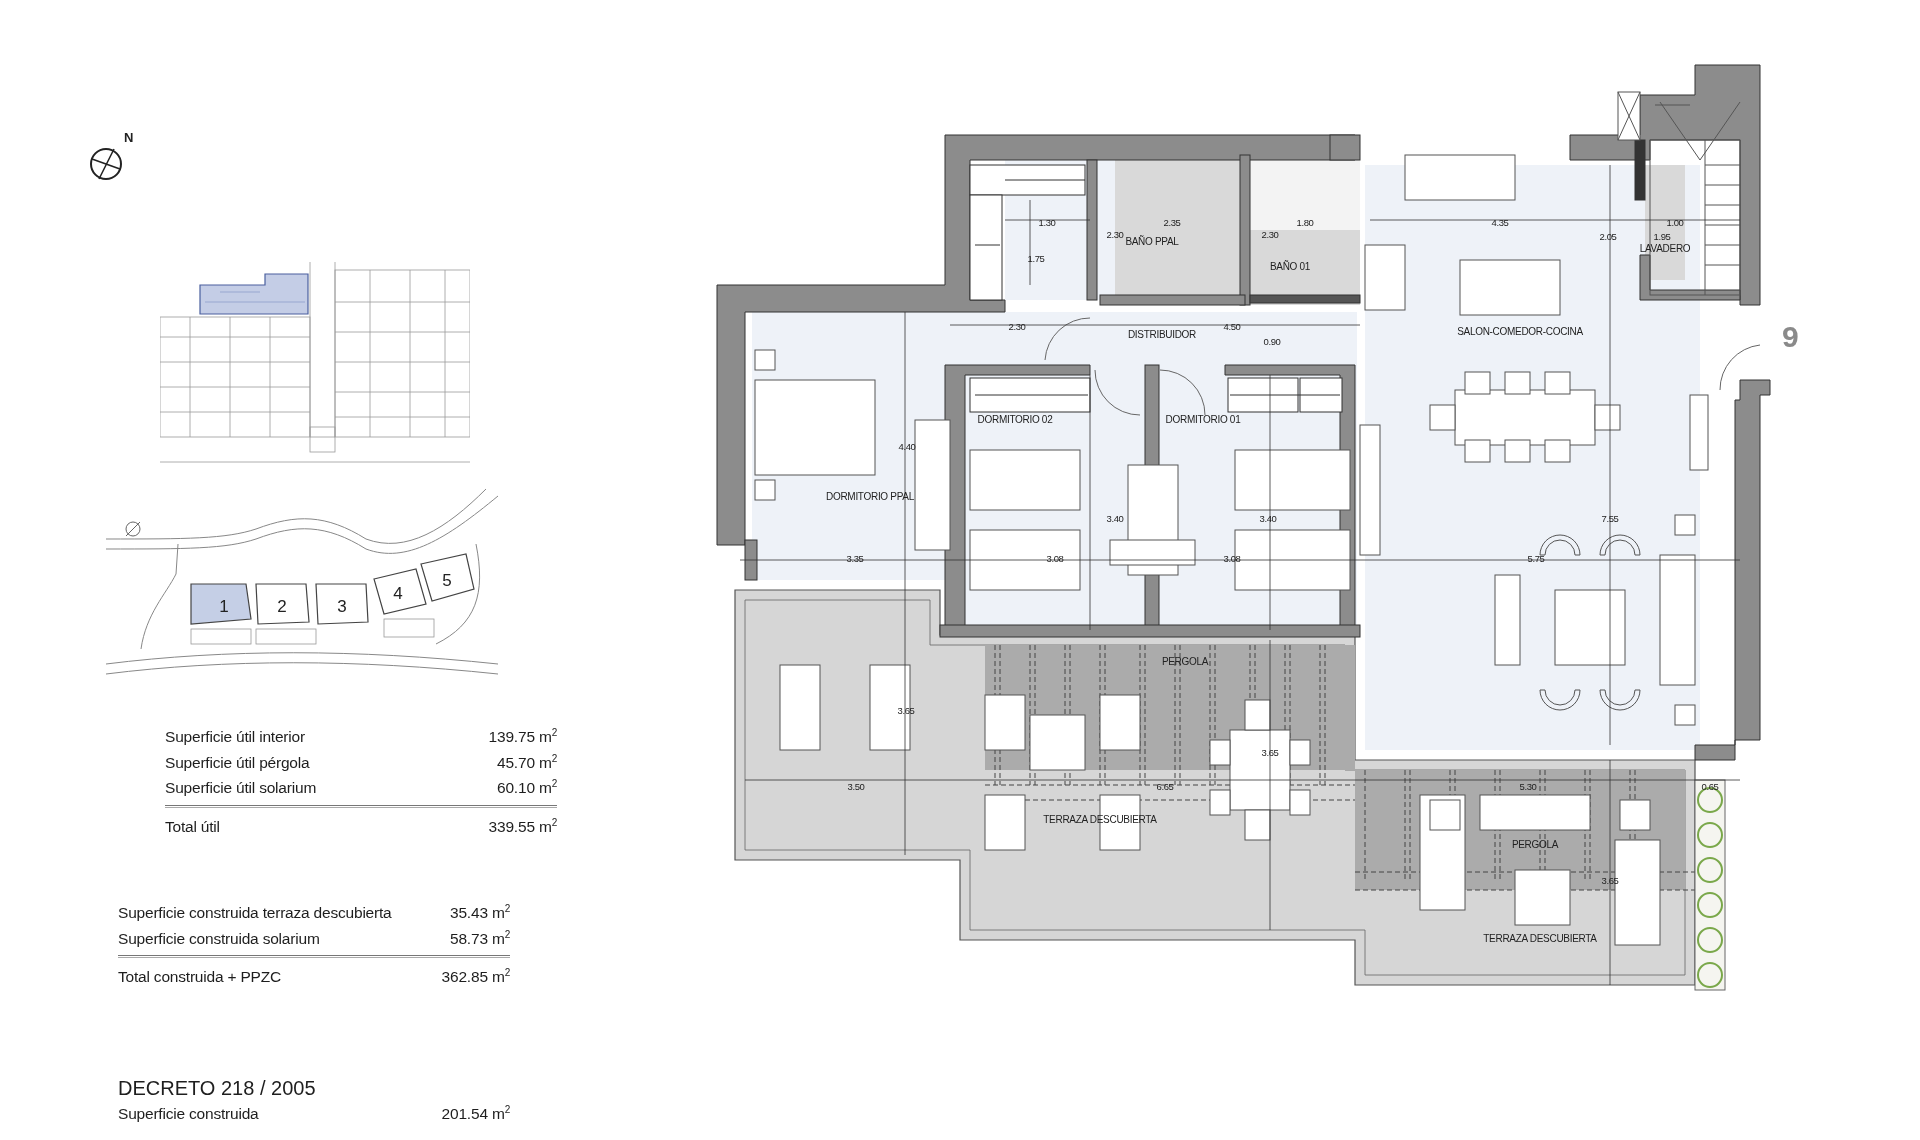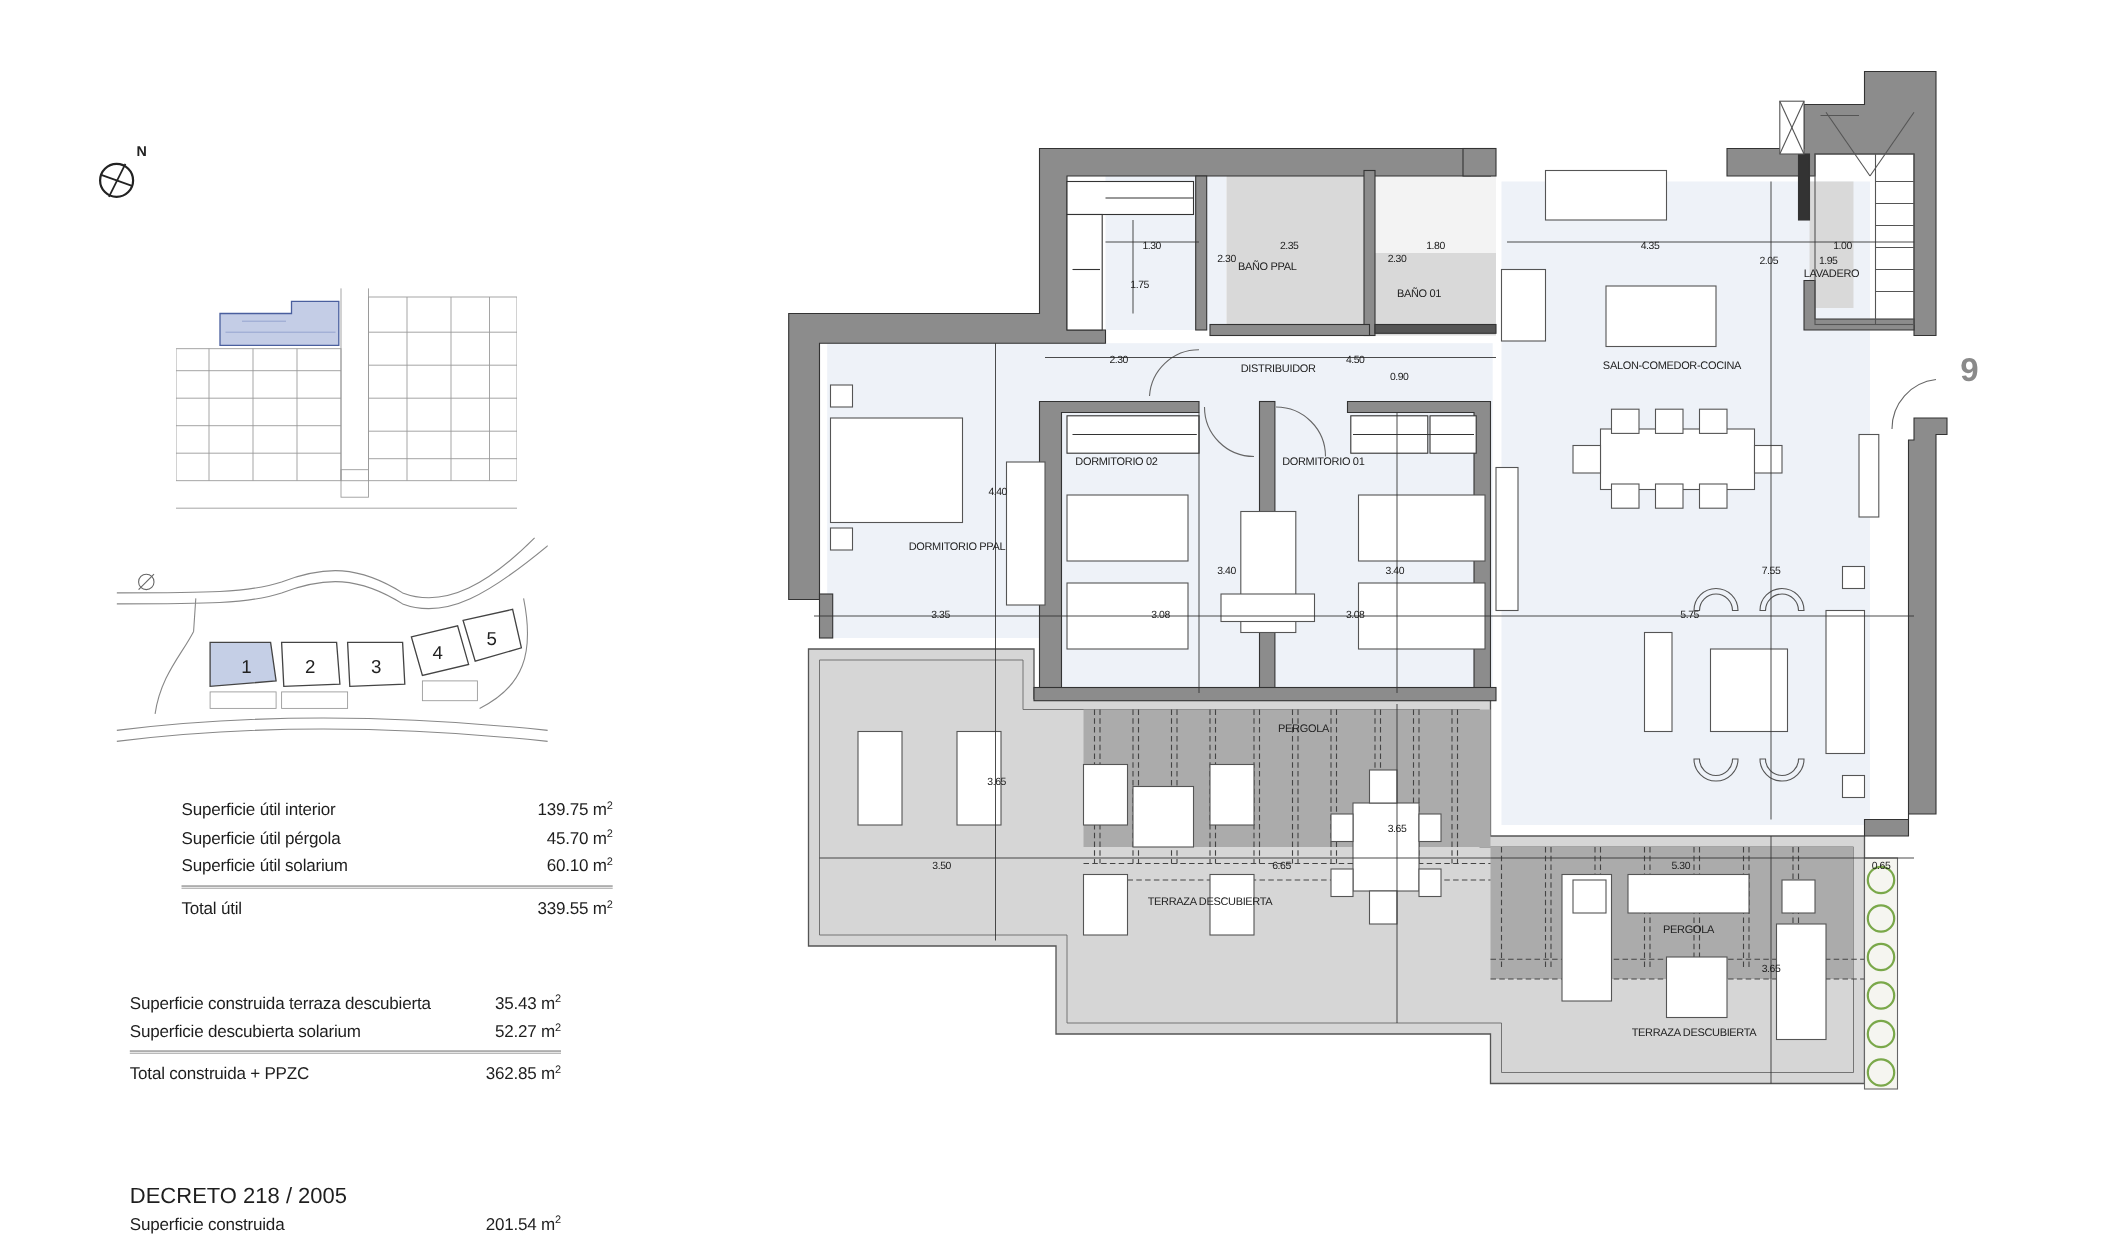--- a/index.html
+++ b/index.html
@@ -113,22 +113,22 @@
       <span class="v"><span>339.55 m</span><sup>2</sup></span>
     </div>
 </div>
 
 <div class="abs areas" style="top:900px;">
   <div class="row">
       <span>Superficie construida terraza descubierta</span>
       <span class="v"><span>35.43 m</span><sup>2</sup></span>
     </div>
   <div class="row">
-      <span>Superficie descubierta solarium</span>
-      <span class="v"><span>52.27 m</span><sup>2</sup></span>
+      <span>Superficie construida solarium</span>
+      <span class="v"><span>58.73 m</span><sup>2</sup></span>
     </div>
   <div class="rule"></div>
   <div class="row total">
       <span>Total construida + PPZC</span>
       <span class="v"><span>362.85 m</span><sup>2</sup></span>
     </div>
 </div>
 
 <div class="abs areas" style="top:1075px;">
   <div class="dec-title">DECRETO 218 / 2005</div>

